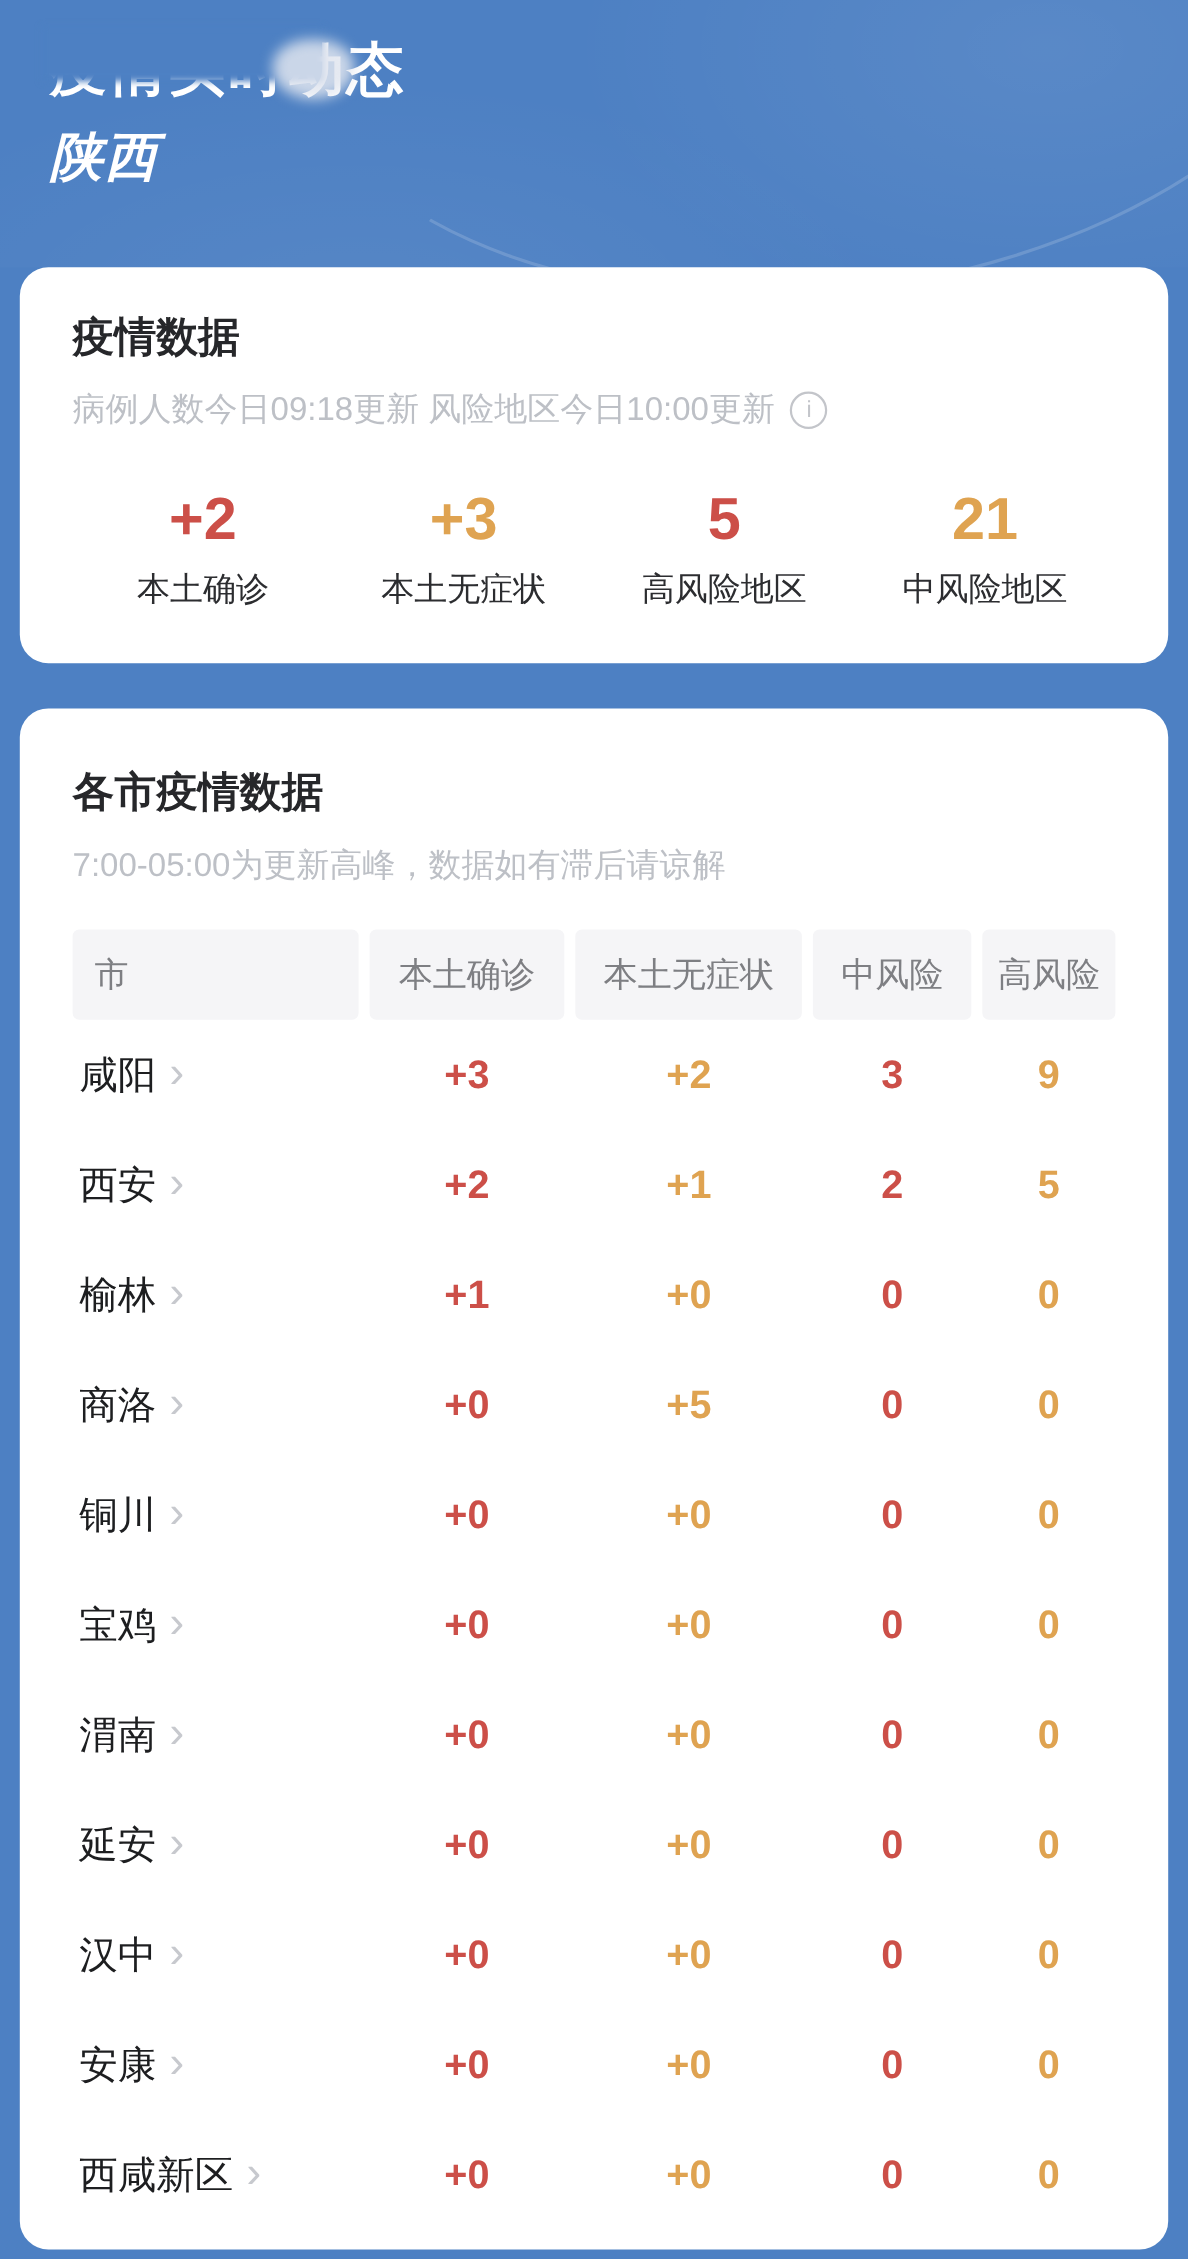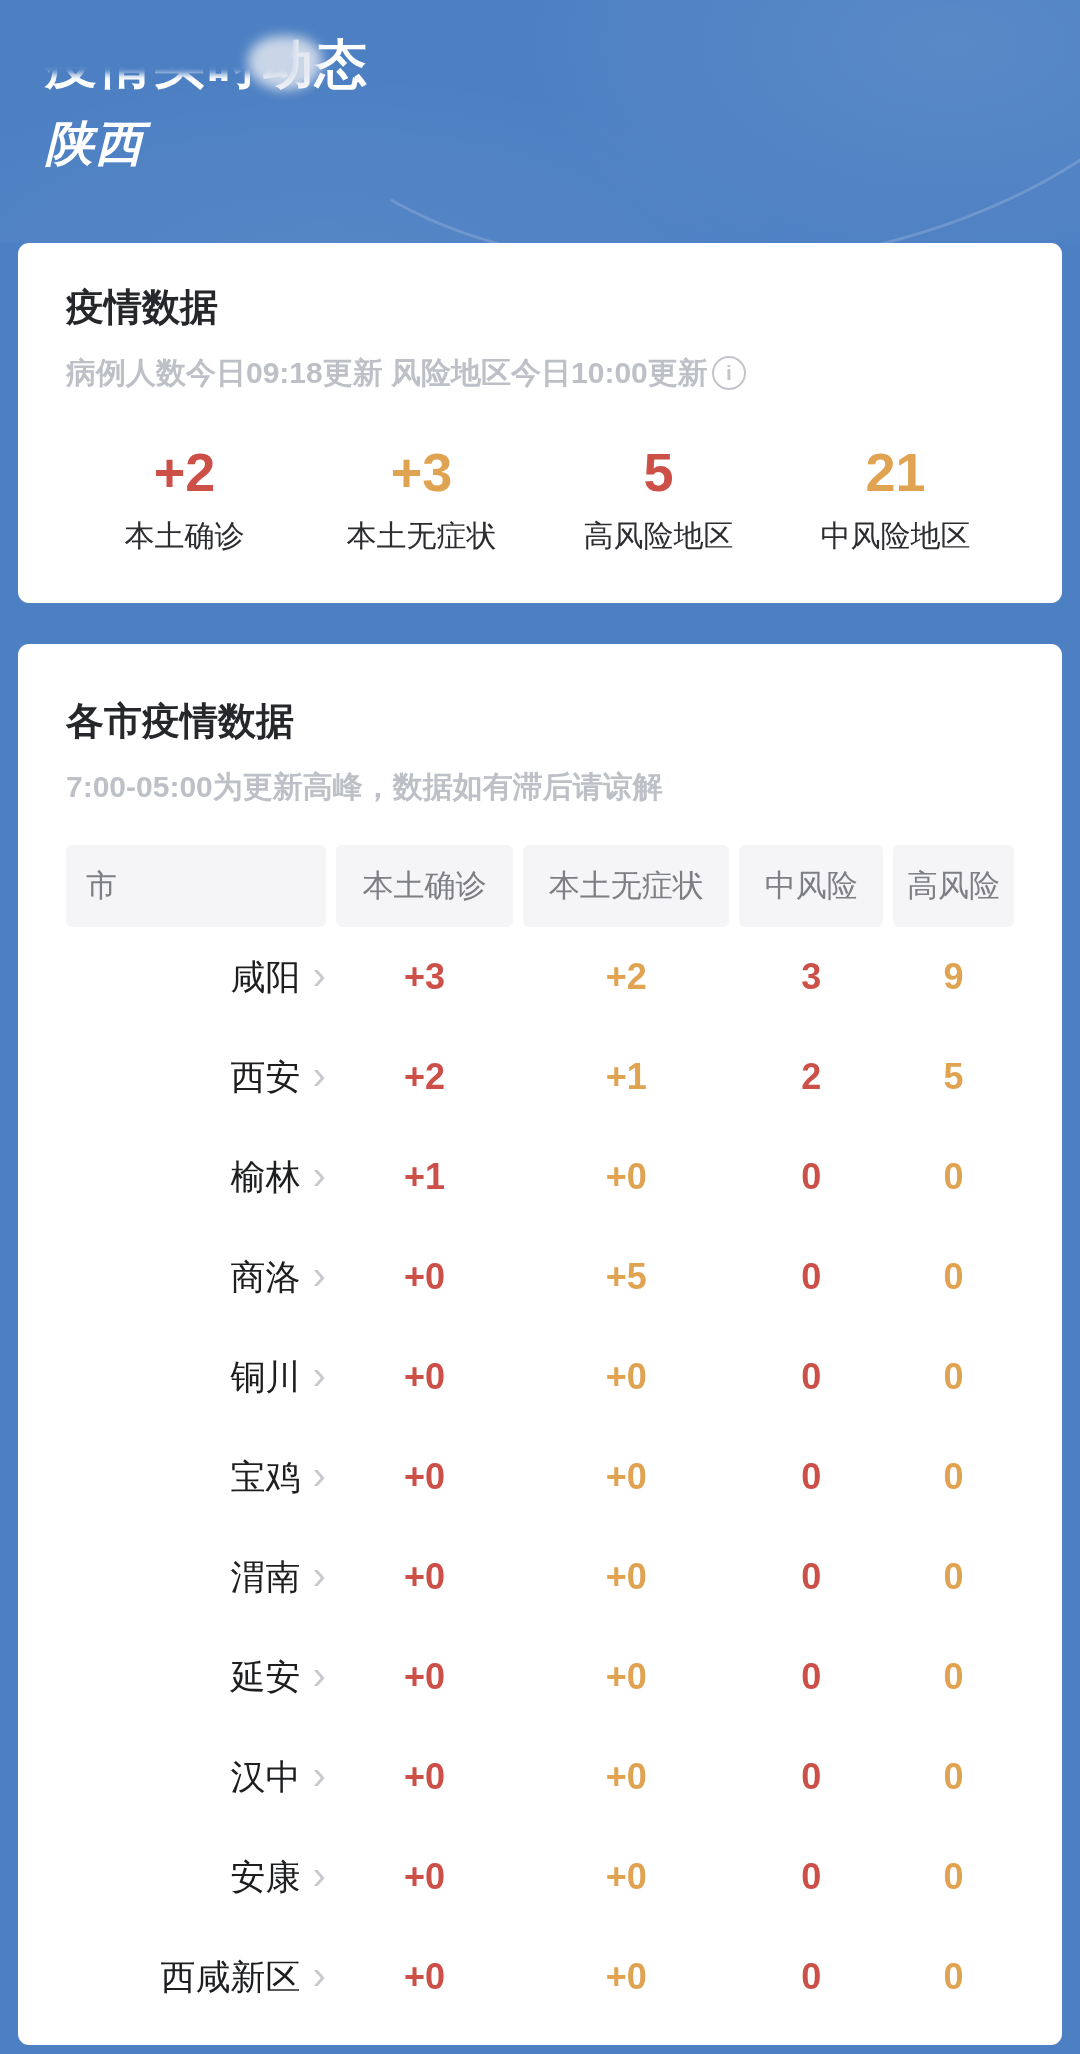--- a/index.html
+++ b/index.html
@@ -42,32 +42,32 @@
     background:rgba(224,229,238,0.85);border-radius:45% 45% 50% 50%;
     filter:blur(6px);z-index:3;
   }
   .region-title{
     margin:24px 0 0 0;font-size:48px;line-height:52px;font-weight:700;color:#ffffff;
     letter-spacing:2px;position:relative;z-index:1;font-style:italic;
   }
 
   
   .card{
-    background:#ffffff;border-radius:11px;margin:0 18px;
+    background:#ffffff;border-radius:26px;margin:0 18px;
     box-sizing:border-box;
   }
   .summary-card{padding:42px 48px 50px;}
   .city-card{margin-top:41px;padding:55px 48px 18px;}
 
   .card-title{
     margin:0;font-size:38px;line-height:44px;font-weight:700;color:#26272a;
   }
   .card-sub{
     margin:26px 0 0 0;font-size:30px;line-height:36px;color:#bdc0c6;
-    display:flex;align-items:center;gap:4px;white-space:nowrap;font-weight:bold;
+    display:flex;align-items:center;gap:14px;white-space:nowrap;
   }
   .info-icon{
     width:30px;height:30px;border:2px solid #c3c5ca;border-radius:50%;
     color:#c3c5ca;font-size:21px;line-height:30px;text-align:center;
     font-style:normal;display:inline-block;flex:0 0 auto;
   }
 
   
   .stats{display:flex;margin-top:52px;}
   .stat{flex:1 1 0;text-align:center;}
@@ -84,21 +84,21 @@
     align-items:center;
   }
   .thead{margin-top:40px;}
   .th{
     background:#f5f5f7;border-radius:6px;height:82px;
     display:flex;align-items:center;justify-content:center;
     font-size:31px;color:#7e7f83;
   }
   .th.first{justify-content:flex-start;padding-left:20px;box-sizing:border-box;}
   .trow{height:100px;}
-  .city-cell{display:flex;align-items:center;gap:12px;padding-left:6px;cursor:pointer;justify-content:flex-end;}
+  .city-cell{display:flex;align-items:center;gap:12px;padding-left:6px;cursor:pointer;}
   .city-name{font-size:35px;color:#1d1e20;font-weight:500;}
   .chevron{font-size:40px;line-height:36px;color:#c7c9ce;font-weight:400;transform:translateY(-2px);}
   .val{font-size:36px;font-weight:700;text-align:center;}
 </style>
 </head>
 <body style="background: rgb(77, 128, 195);">
 
 <div class="screen">
 
   <header class="page-header">

